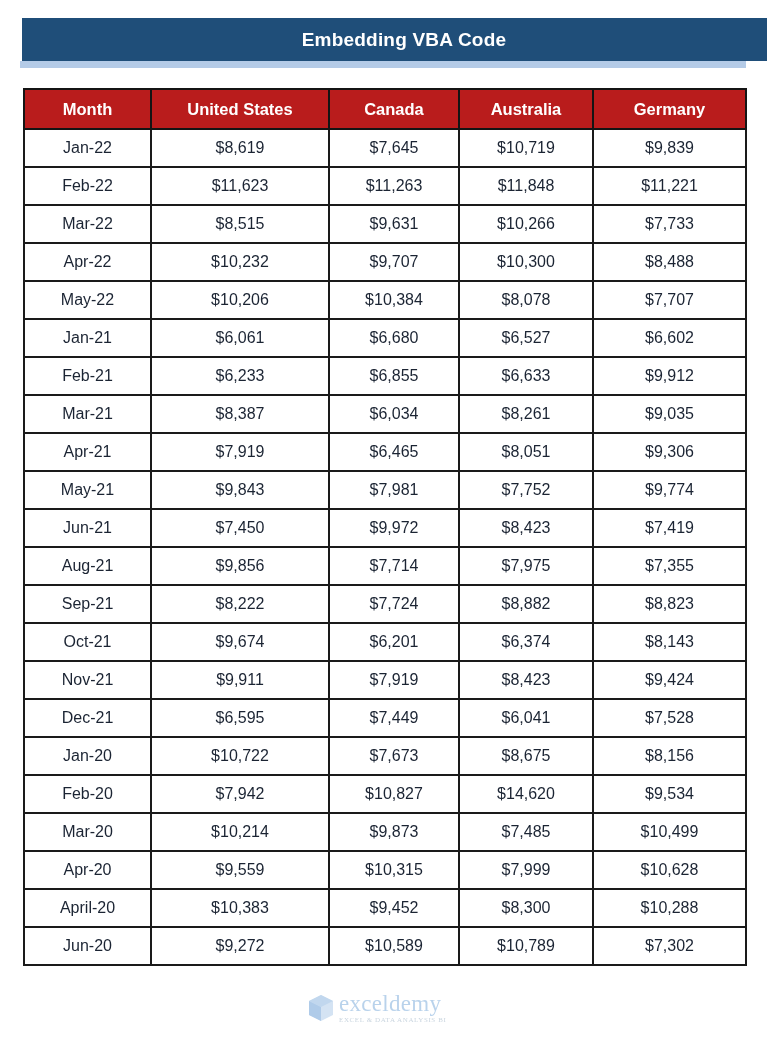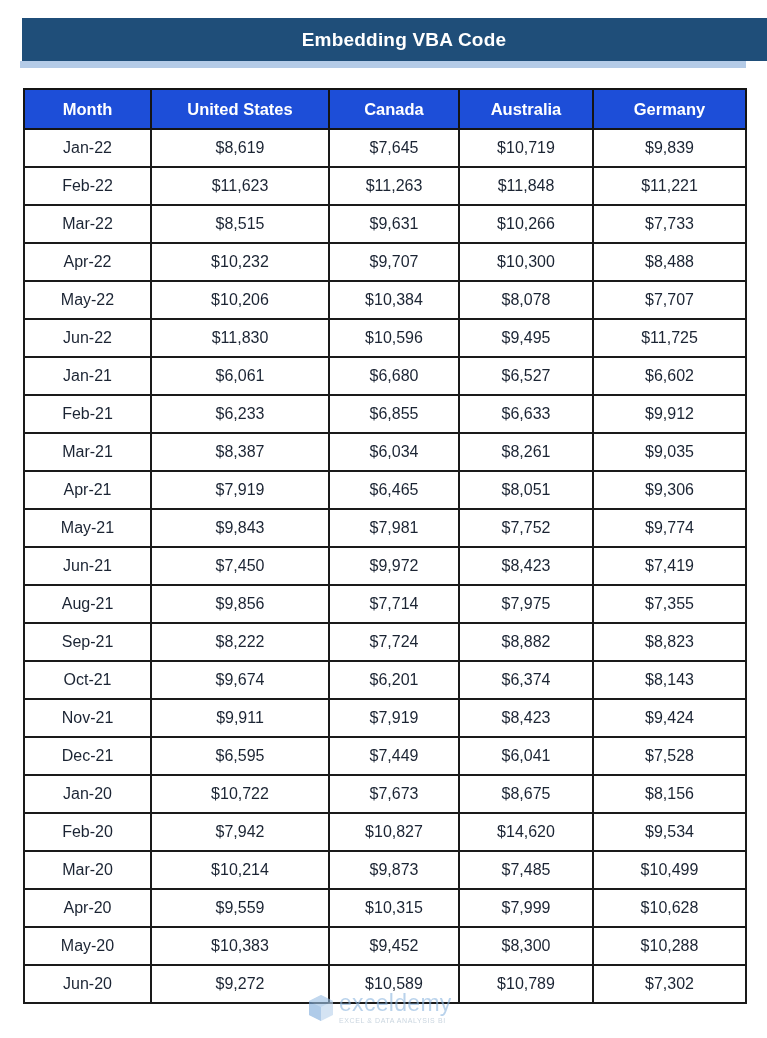--- a/index.html
+++ b/index.html
@@ -62,21 +62,21 @@
     border: 2px solid #1a1a1a;
     height: 38px;
     padding: 0 4px;
     text-align: center;
     vertical-align: middle;
     box-sizing: border-box;
     overflow: hidden;
     white-space: nowrap;
   }
   table.grid thead th {
-    background: #1d4ed8;
+    background: #b91c1c;
     color: #ffffff;
     font-size: 16.5px;
     font-weight: bold;
     height: 40px;
     border-color: #141414;
   }
   table.grid tbody td {
     background: #ffffff;
     color: #1B2433;
     font-size: 16px;
@@ -99,20 +99,21 @@
     position: absolute;
     left: 308px;
     top: 988px;
     width: 175px;
     height: 40px;
     pointer-events: none;
     opacity: .62;
     display: flex;
     align-items: center;
     gap: 5px;
+    font-family: Liberation Serif, serif;
   }
   #watermark-logo {
     width: 26px;
     height: 28px;
     flex: 0 0 auto;
   }
   #watermark-textblock {
     display: flex;
     flex-direction: column;
     line-height: 1;
@@ -188,27 +189,20 @@
           <td>$8,488</td>
         </tr>
         <tr>
           <td class="month-cell">May-22</td>
           <td>$10,206</td>
           <td>$10,384</td>
           <td>$8,078</td>
           <td>$7,707</td>
         </tr>
         <tr>
-          <td class="month-cell">Jun-22</td>
-          <td>$11,830</td>
-          <td>$10,596</td>
-          <td>$9,495</td>
-          <td>$11,725</td>
-        </tr>
-        <tr>
           <td class="month-cell">Jan-21</td>
           <td>$6,061</td>
           <td>$6,680</td>
           <td>$6,527</td>
           <td>$6,602</td>
         </tr>
         <tr>
           <td class="month-cell">Feb-21</td>
           <td>$6,233</td>
           <td>$6,855</td>
@@ -300,21 +294,21 @@
           <td>$10,499</td>
         </tr>
         <tr>
           <td class="month-cell">Apr-20</td>
           <td>$9,559</td>
           <td>$10,315</td>
           <td>$7,999</td>
           <td>$10,628</td>
         </tr>
         <tr>
-          <td class="month-cell">May-20</td>
+          <td class="month-cell">April-20</td>
           <td>$10,383</td>
           <td>$9,452</td>
           <td>$8,300</td>
           <td>$10,288</td>
         </tr>
         <tr>
           <td class="month-cell">Jun-20</td>
           <td>$9,272</td>
           <td>$10,589</td>
           <td>$10,789</td>

